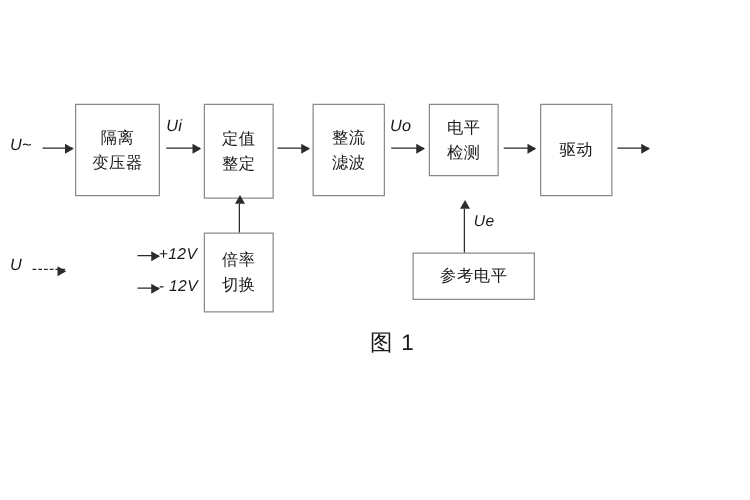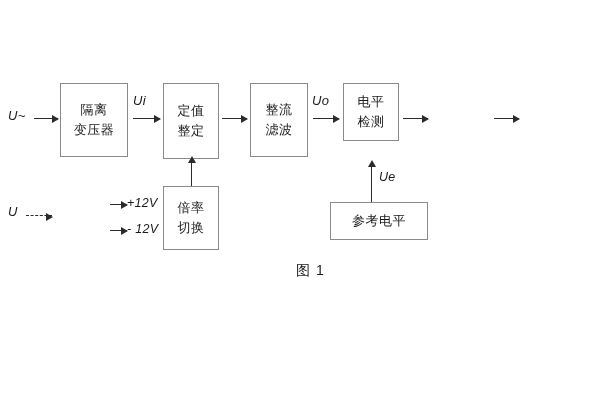--- a/index.html
+++ b/index.html
@@ -38,21 +38,21 @@
 
   
   .varrow{position:absolute;width:1px;background:#2b2b2b;}
   .varrow::after{
     content:"";position:absolute;left:-3.5px;top:-7px;
     border-left:4px solid transparent;border-right:4px solid transparent;
     border-bottom:7px solid #2b2b2b;
   }
 
   .caption{
-    position:absolute;font-size:14px;color:#1a1a1a;
+    position:absolute;font-size:18px;color:#1a1a1a;
     letter-spacing:1px;white-space:nowrap;
   }
 </style>
 </head>
 <body>
 
 <div id="canvas">
 
   <div class="lbl" style="left:8px;top:108px;">U~</div>
   <div class="harrow" style="left:34px;top:118px;width:24px;"></div>
@@ -80,20 +80,23 @@
   <div class="lbl" style="left:312px;top:93px;">Uo</div>
   <div class="harrow" style="left:313px;top:118px;width:26px;"></div>
 
   <div class="box" style="left:343px;top:83px;width:56px;height:58px;">
     <span class="ln">电平</span>
     <span class="ln">检测</span>
   </div>
 
   <div class="harrow" style="left:403px;top:118px;width:25px;"></div>
 
+  <div class="box" style="left:432px;top:83px;width:58px;height:74px;">
+    <span class="ln">驱动</span>
+  </div>
 
   <div class="harrow" style="left:494px;top:118px;width:25px;"></div>
 
 
   <div class="lbl" style="left:8px;top:204px;">U</div>
   <div class="harrow dash" style="left:26px;top:215px;width:26px;"></div>
 
 
   <div class="harrow" style="left:110px;top:204px;width:17px;"></div>
   <div class="lbl lbl-sm" style="left:127px;top:196px;">+12V</div>

